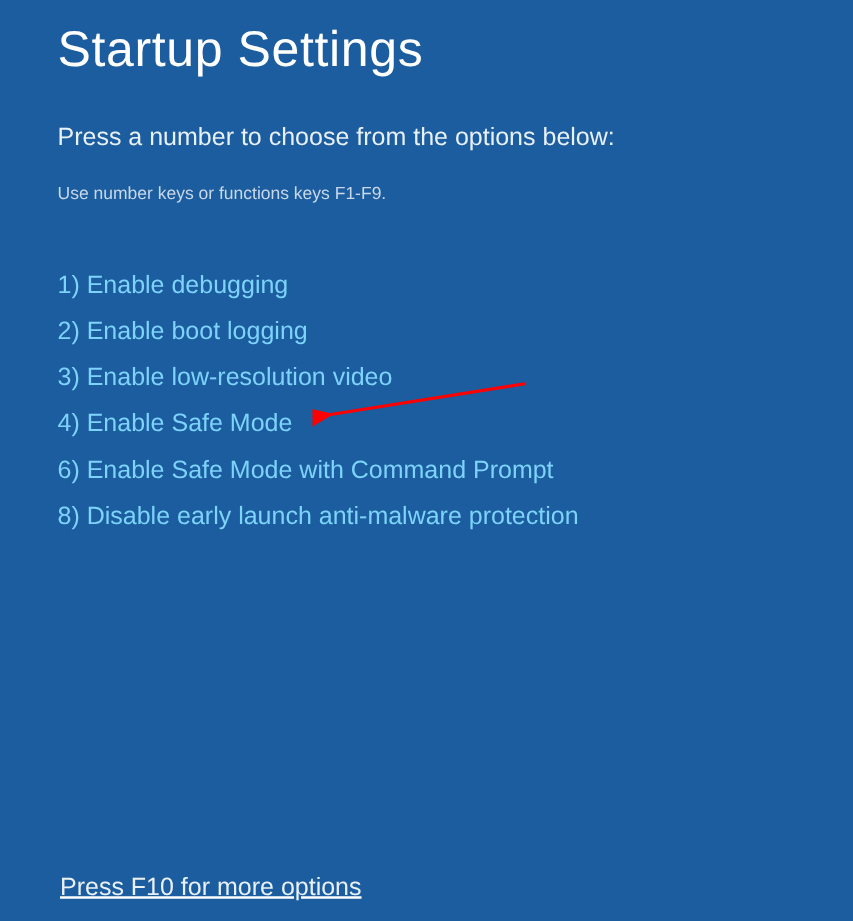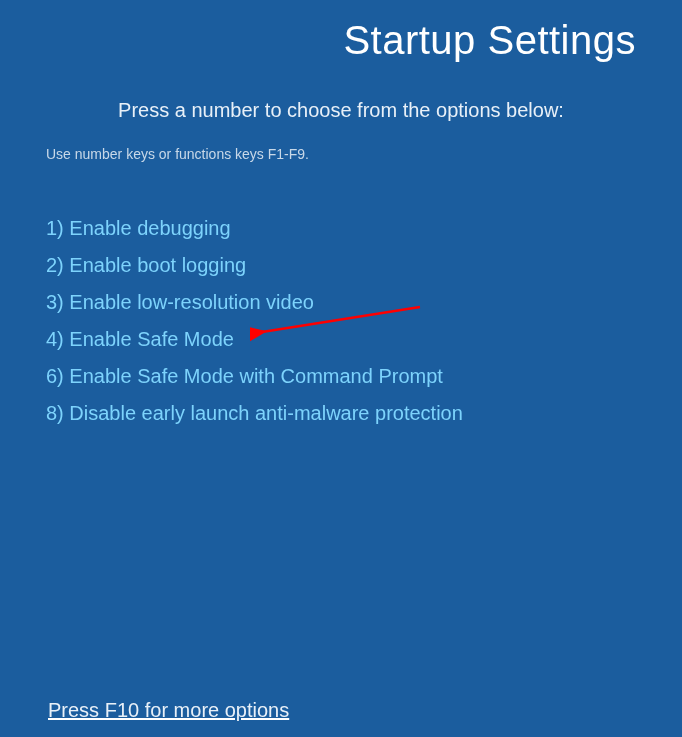--- a/index.html
+++ b/index.html
@@ -15,28 +15,26 @@
       color: #ffffff;
       padding: 18px 46px;
       overflow: hidden;
       font-weight: 300;
     }
     .title {
       font-size: 40px;
       font-weight: 300;
       margin-bottom: 36px;
       letter-spacing: 0.5px;
-      text-align: right;
     }
     .subtitle {
       font-size: 20px;
       font-weight: 300;
       margin-bottom: 24px;
       color: #e8f0f8;
-      text-align: center;
     }
     .hint {
       font-size: 14px;
       font-weight: 300;
       color: #c8d8e8;
       margin-bottom: 48px;
     }
     .options-list {
       margin-bottom: 90px;
     }

